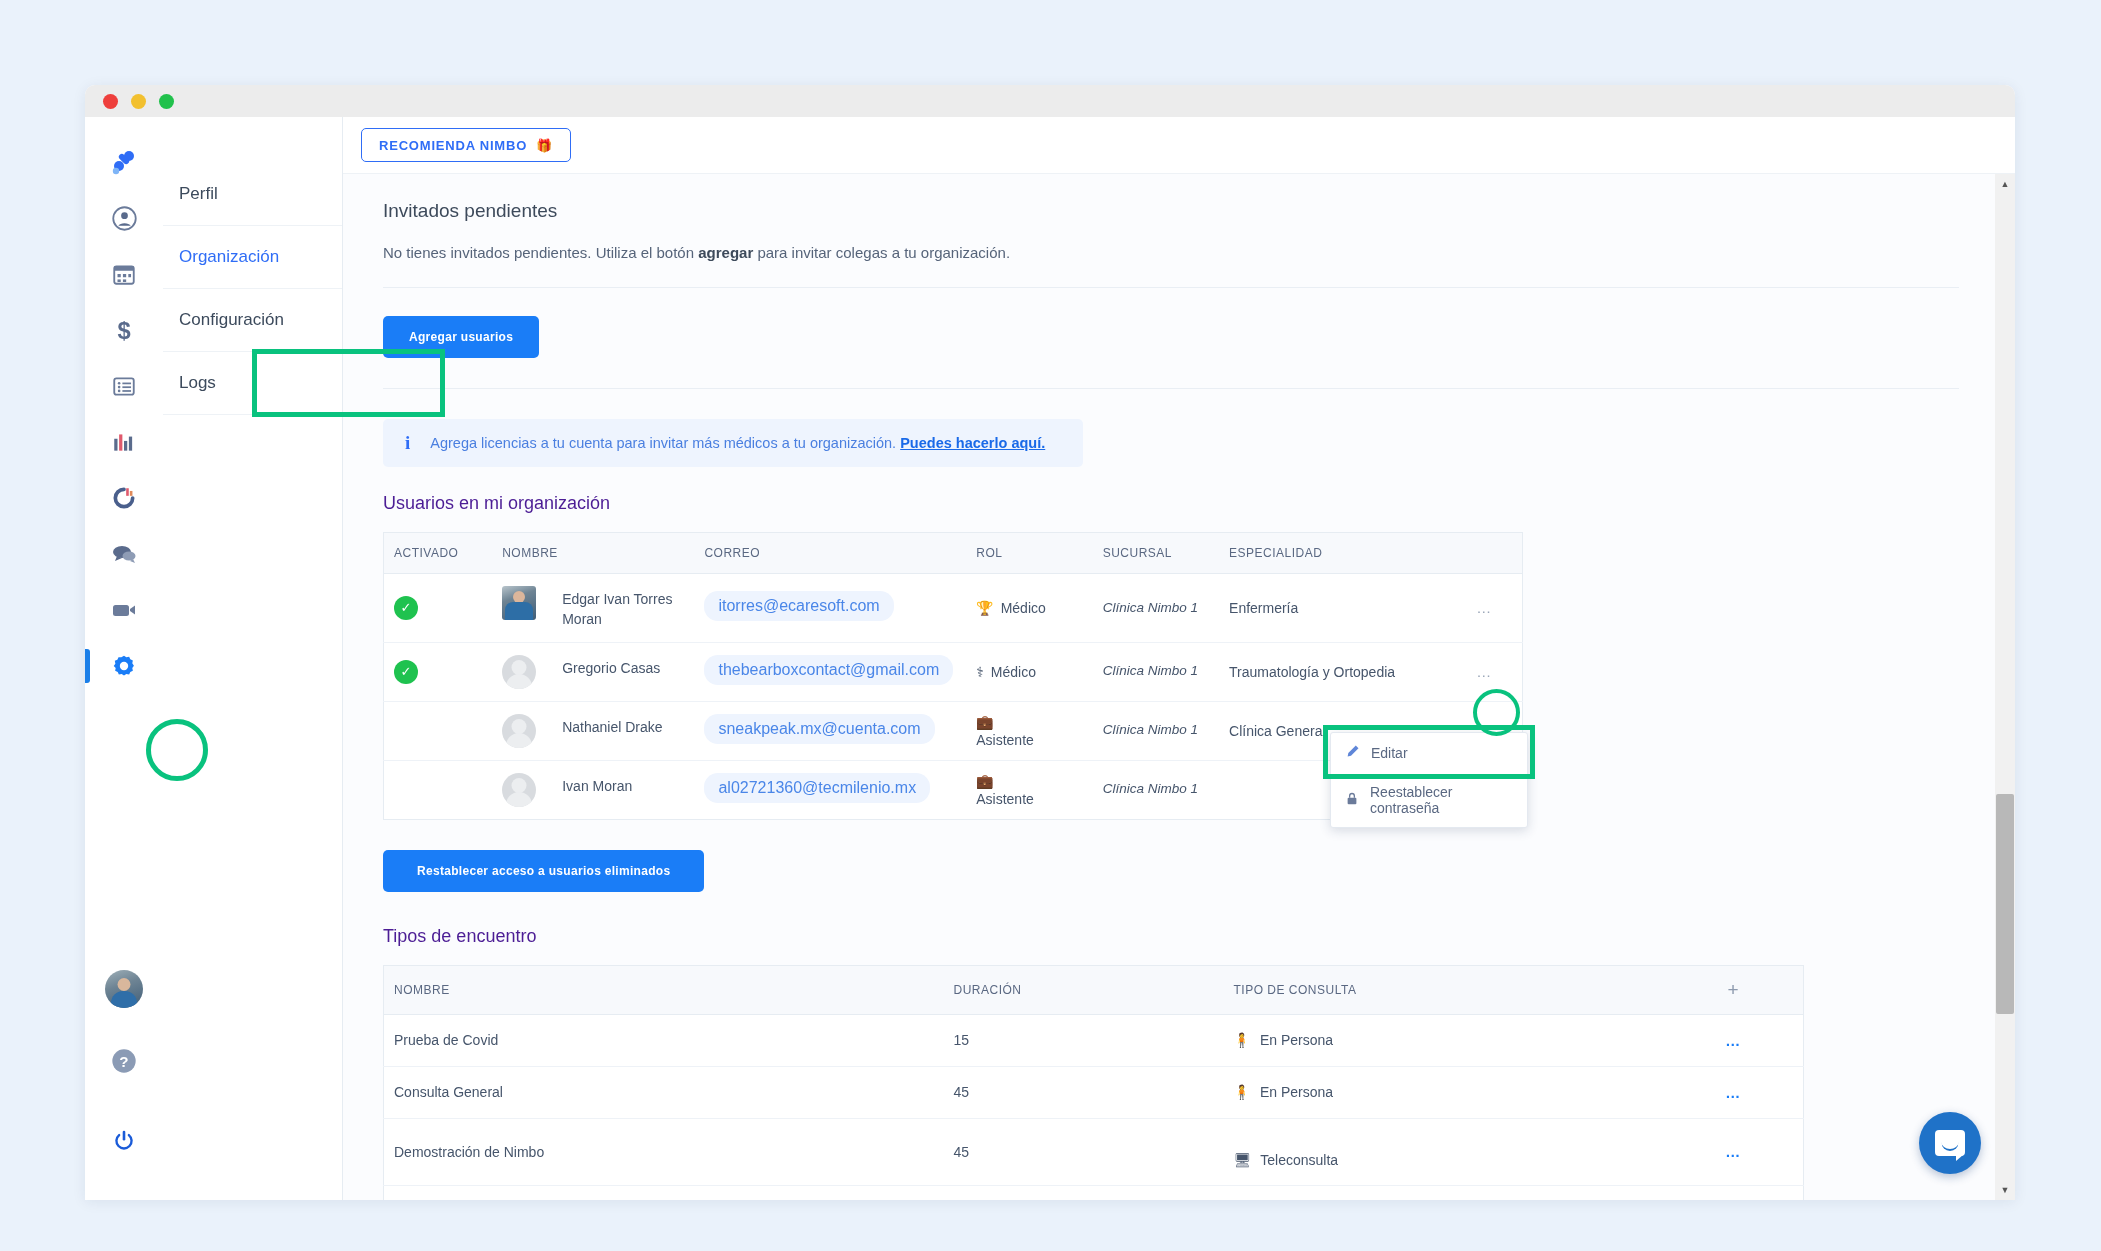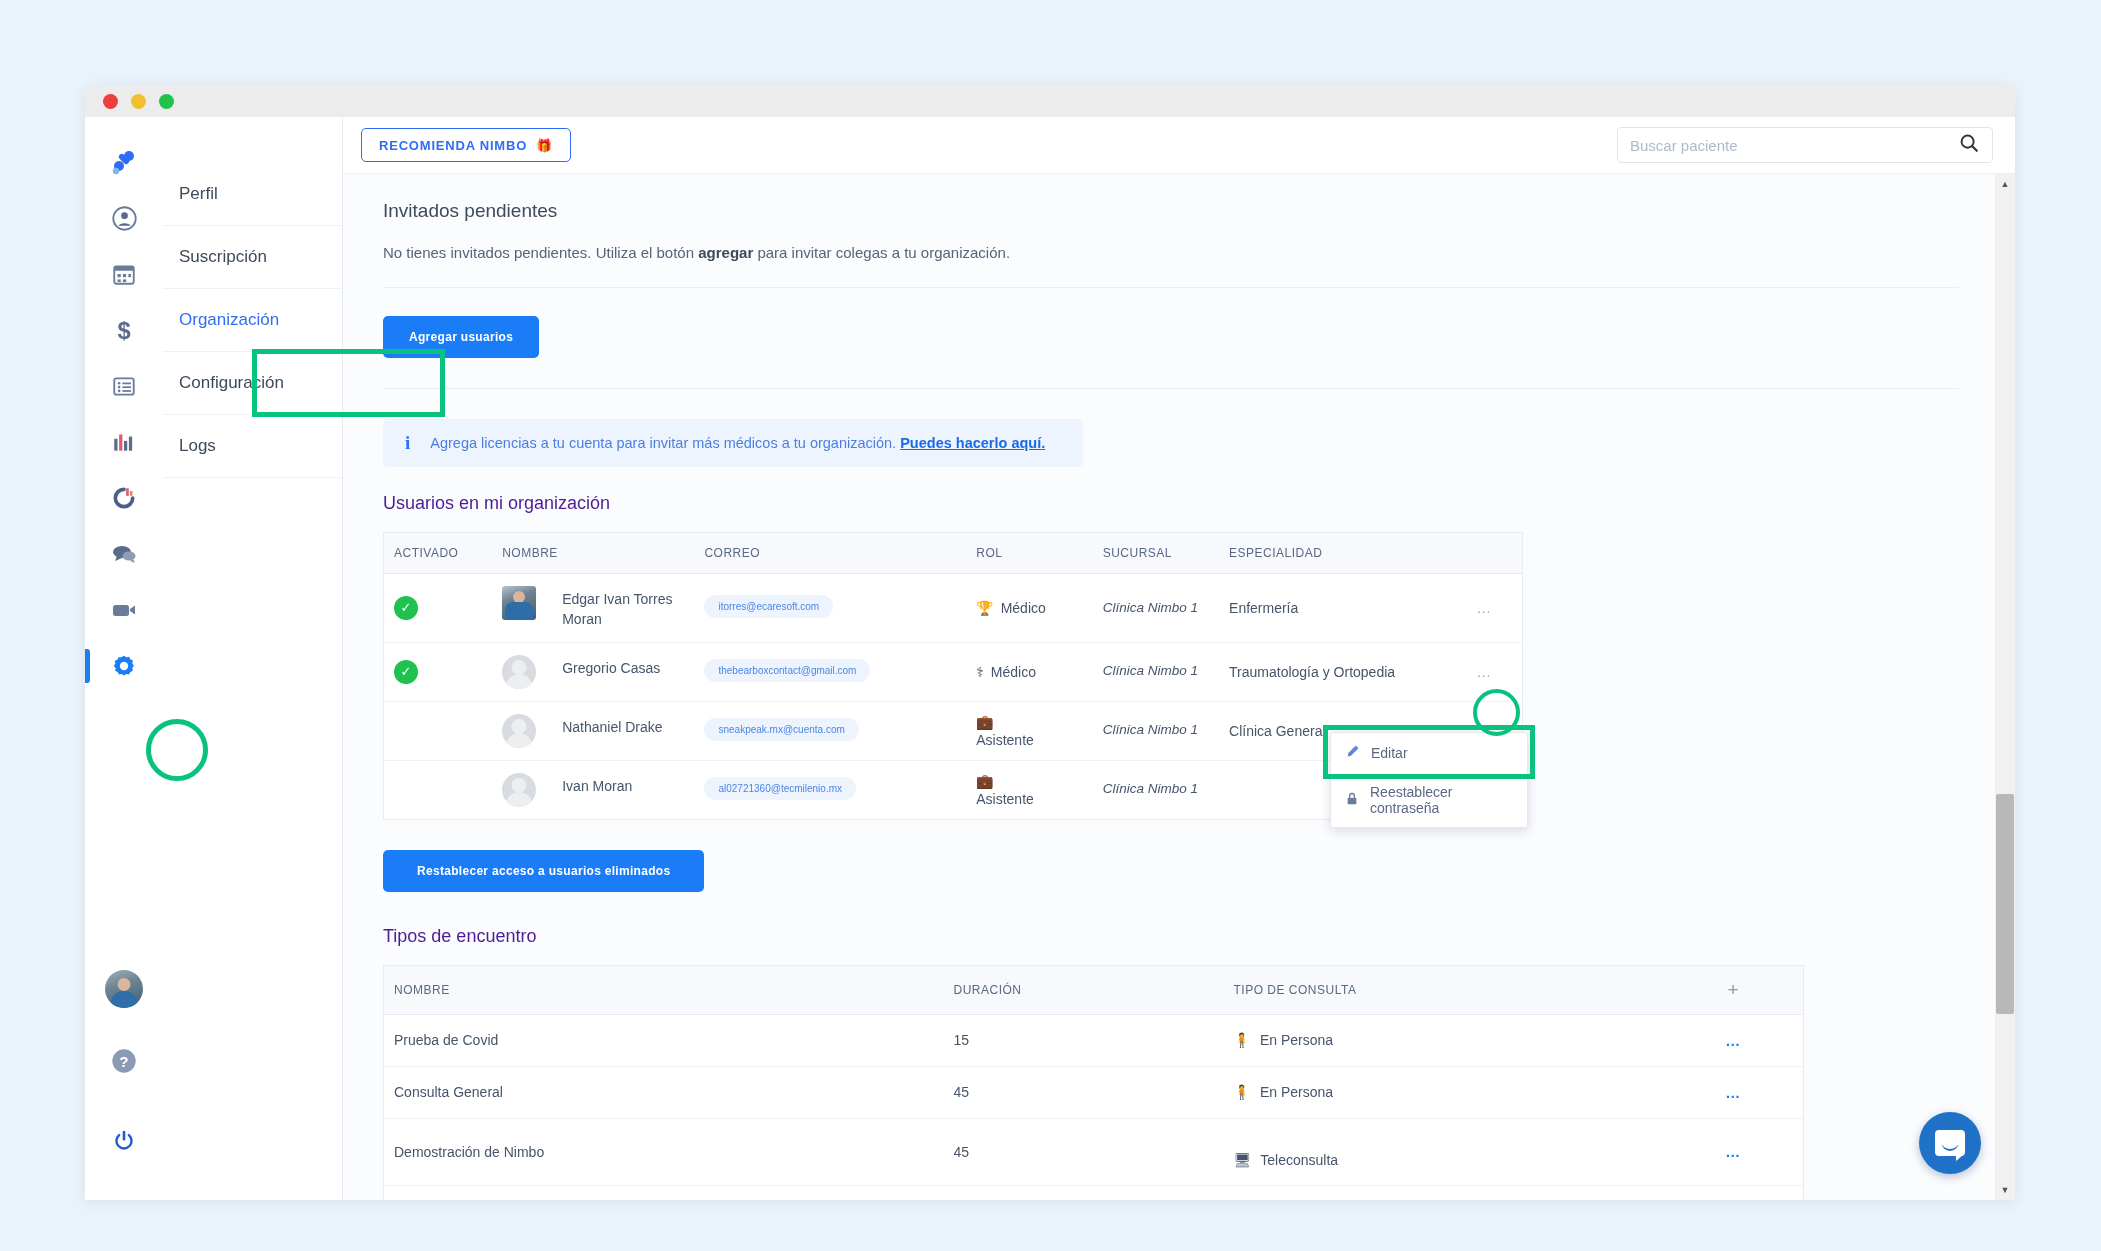--- a/index.html
+++ b/index.html
@@ -174,21 +174,21 @@
       transform:translateX(-50%);border-radius:13px 13px 0 0;background:#eceef0;}
   .av.photo{background:linear-gradient(160deg,#b9c5cc 0%,#6e8494 35%,#3f5d77 100%);border-radius:3px;}
   .av.photo:before{content:"";position:absolute;left:50%;top:14%;width:12px;height:12px;
       transform:translateX(-50%);border-radius:50%;background:#dcb69b;}
   .av.photo:after{content:"";position:absolute;left:50%;top:48%;width:28px;height:20px;
       transform:translateX(-50%);border-radius:8px 8px 0 0;background:#2d6ea6;}
   .nm{font-size:14px;color:#46556b;line-height:1.45;padding-top:3px;}
 
   .mail-pill{
     display:inline-block;background:#eef4fe;color:#4a86e8;border-radius:14px;
-    padding:6px 14px;font-size:10px;white-space:nowrap;overflow:hidden;text-overflow:ellipsis;max-width:100%;
+    padding:6px 14px;font-size:16px;white-space:nowrap;overflow:hidden;text-overflow:ellipsis;max-width:100%;
   }
   .rolecell{display:flex;align-items:center;gap:7px;font-size:14px;color:#46556b;}
   .rolecell.stack{flex-direction:column;align-items:flex-start;gap:2px;}
   .suc{font-style:italic;font-size:13.5px;color:#46556b;line-height:1.5;}
   .dots{color:#9aa6b8;font-size:15px;letter-spacing:1px;cursor:pointer;text-align:center;}
   .dots.blue{color:#1a7df7;font-weight:bold;}
 
   
   .dd-anchor{position:relative;}
   .dropdown{
@@ -341,52 +341,40 @@
         <svg width="26" height="26" viewBox="0 0 24 24">
             <path d="M7.5 6.5a7 7 0 1 0 9 0" fill="none" stroke="#1a5bd8" stroke-width="2.2" stroke-linecap="round"></path>
             <rect x="10.8" y="2.5" width="2.4" height="9" rx="1.2" fill="#1a5bd8"></rect>
           </svg>
       </div>
     </div>
 
     <div class="submenu">
       <div class="sub-item">
           <span>Perfil</span>
-        </div>
-      <div class="sub-item">
-          <span>Suscripción</span>
         </div>
       <div class="sub-item sel">
           <span>Organización</span>
         </div>
       <div class="sub-item">
           <span>Configuración</span>
         </div>
       <div class="sub-item">
           <span>Logs</span>
         </div>
     </div>
 
     <div class="main-col">
 
       <div class="topbar">
         <div class="recomienda">
           <span>RECOMIENDA NIMBO</span>
           <span>🎁</span>
         </div>
         <div class="topbar-spacer"></div>
-        <div class="searchbox">
-          <input type="text" placeholder="Buscar paciente" style="">
-          <span>
-            <svg width="22" height="22" viewBox="0 0 24 24">
-                <circle cx="10.5" cy="10.5" r="6.6" fill="none" stroke="#2b3342" stroke-width="2.1"></circle>
-                <line x1="15.3" y1="15.3" x2="20.5" y2="20.5" stroke="#2b3342" stroke-width="2.4" stroke-linecap="round"></line>
-              </svg>
-          </span>
-        </div>
       </div>
 
       <div class="content-wrap">
         <div class="content">
 
           <h2 class="sec">Invitados pendientes</h2>
 
           <div class="sec-sub">
             <span>No tienes invitados pendientes. Utiliza el botón </span><b>agregar</b><span> para invitar colegas a tu organización.</span>
           </div>

